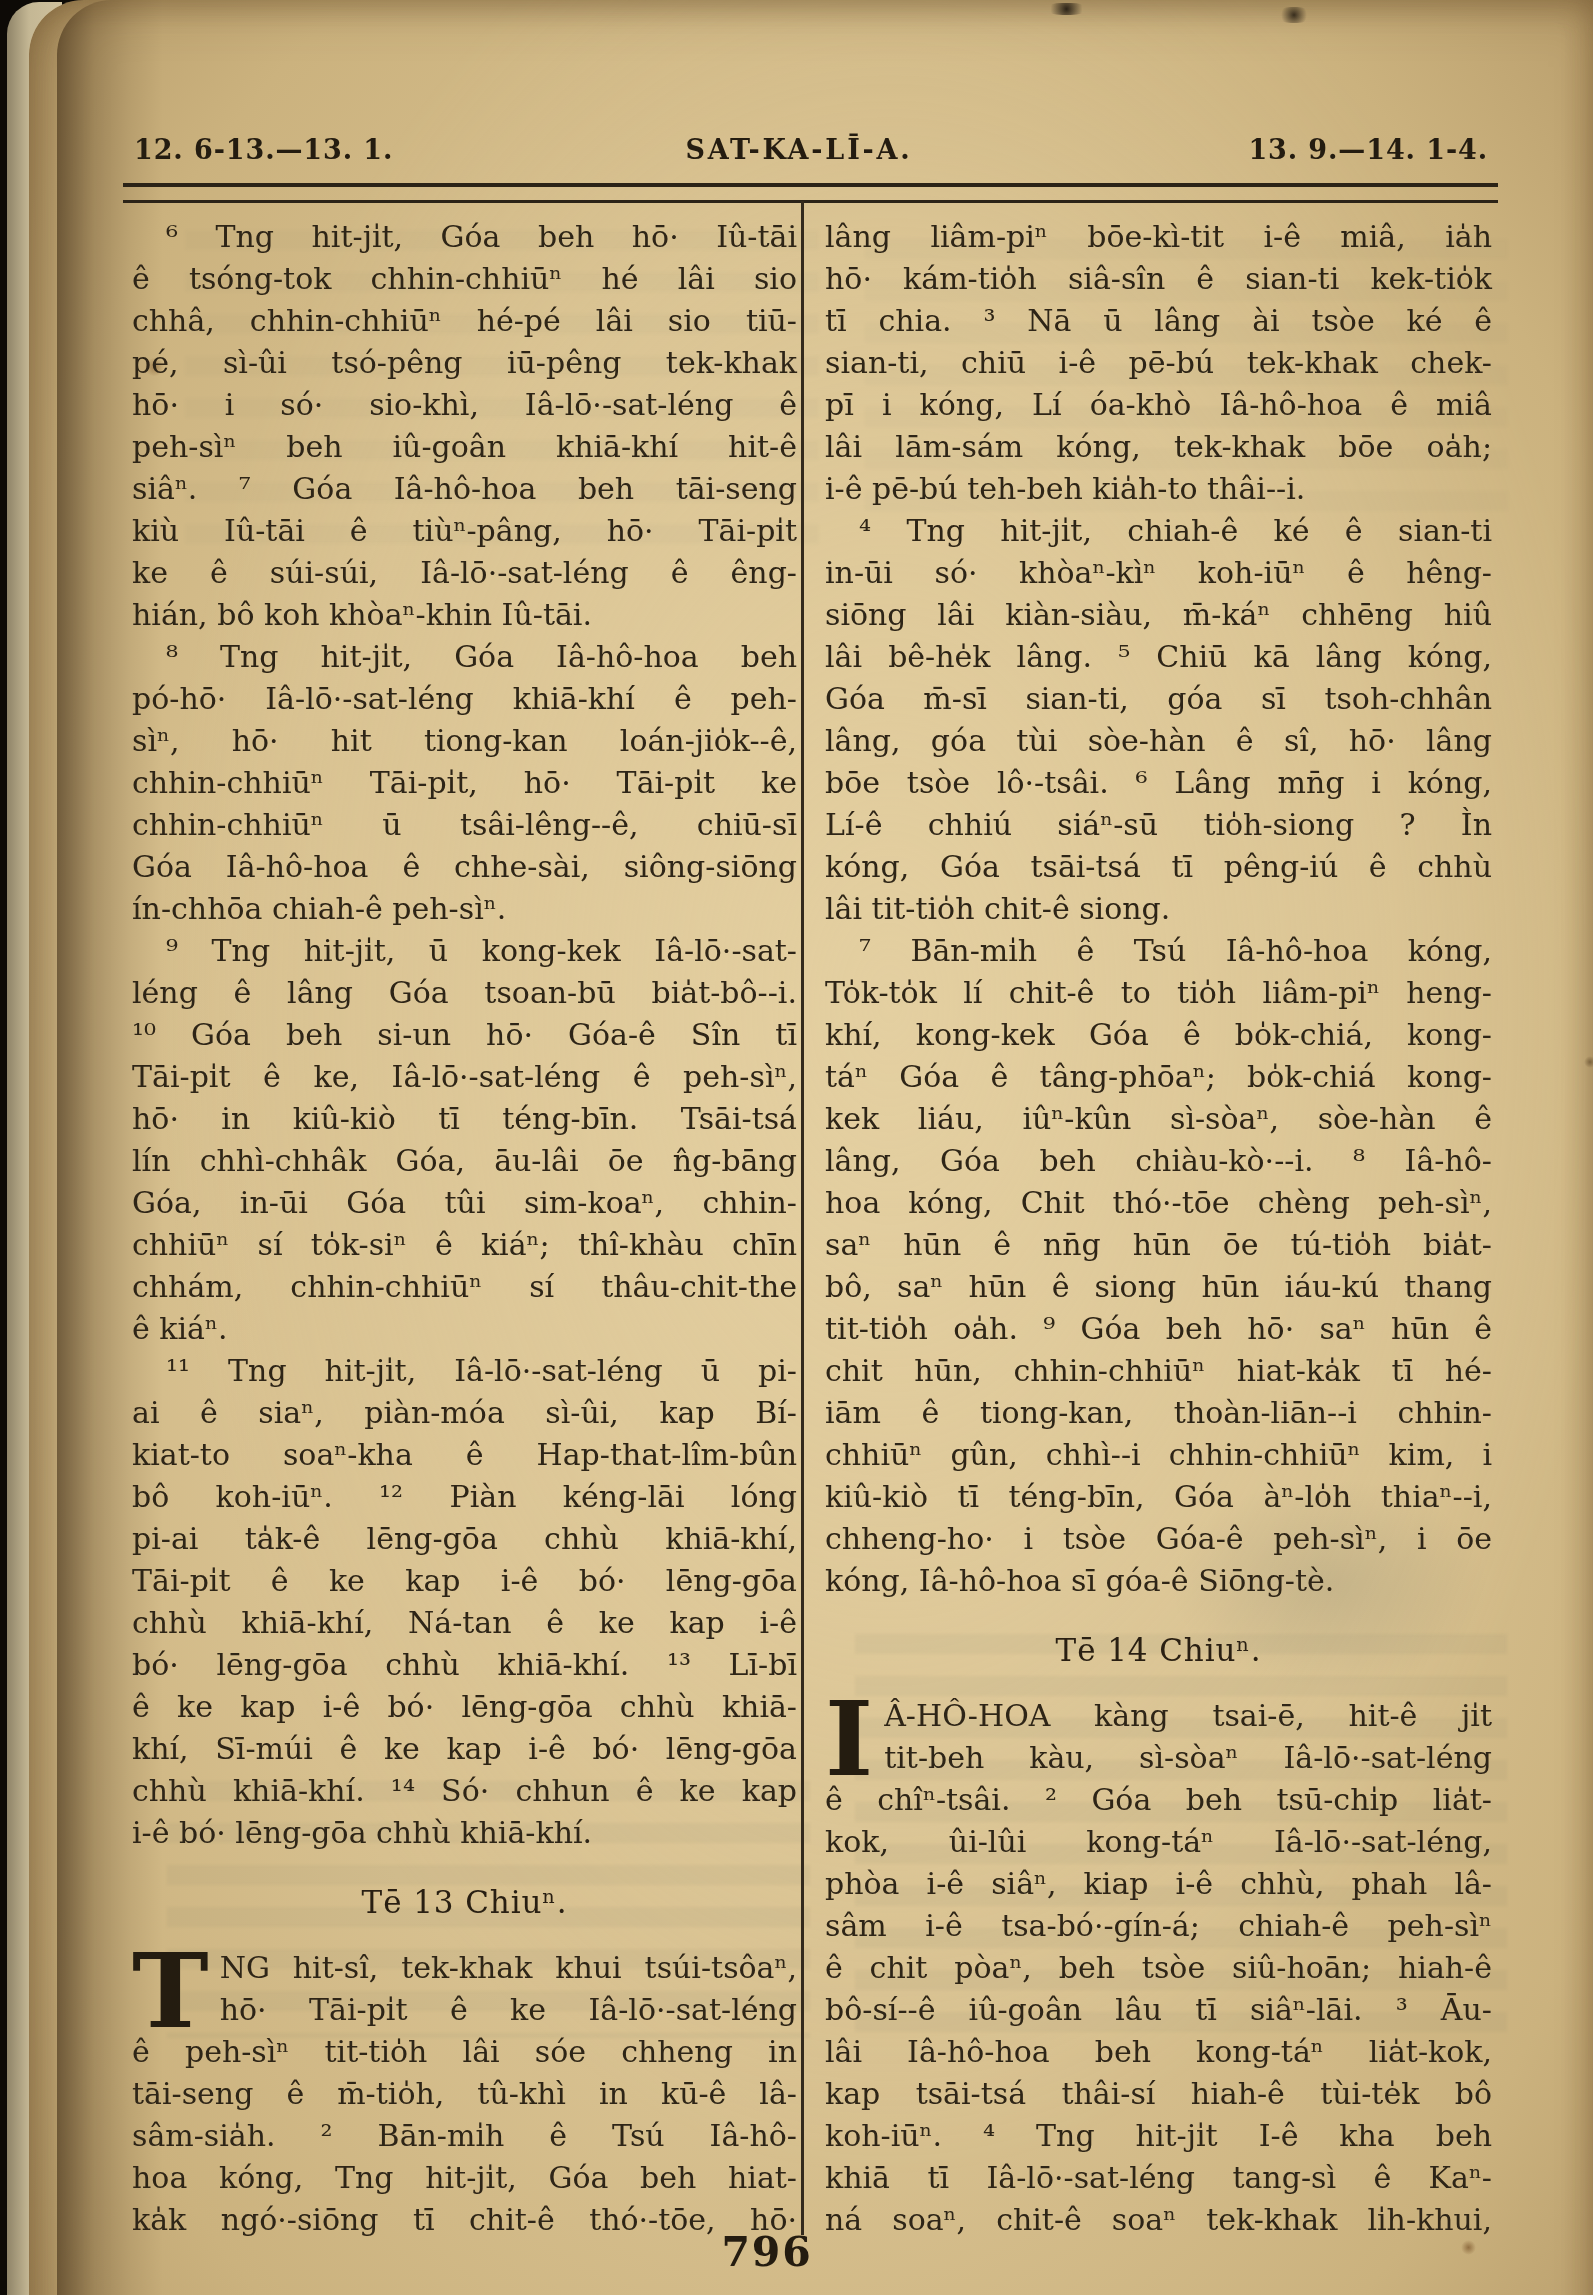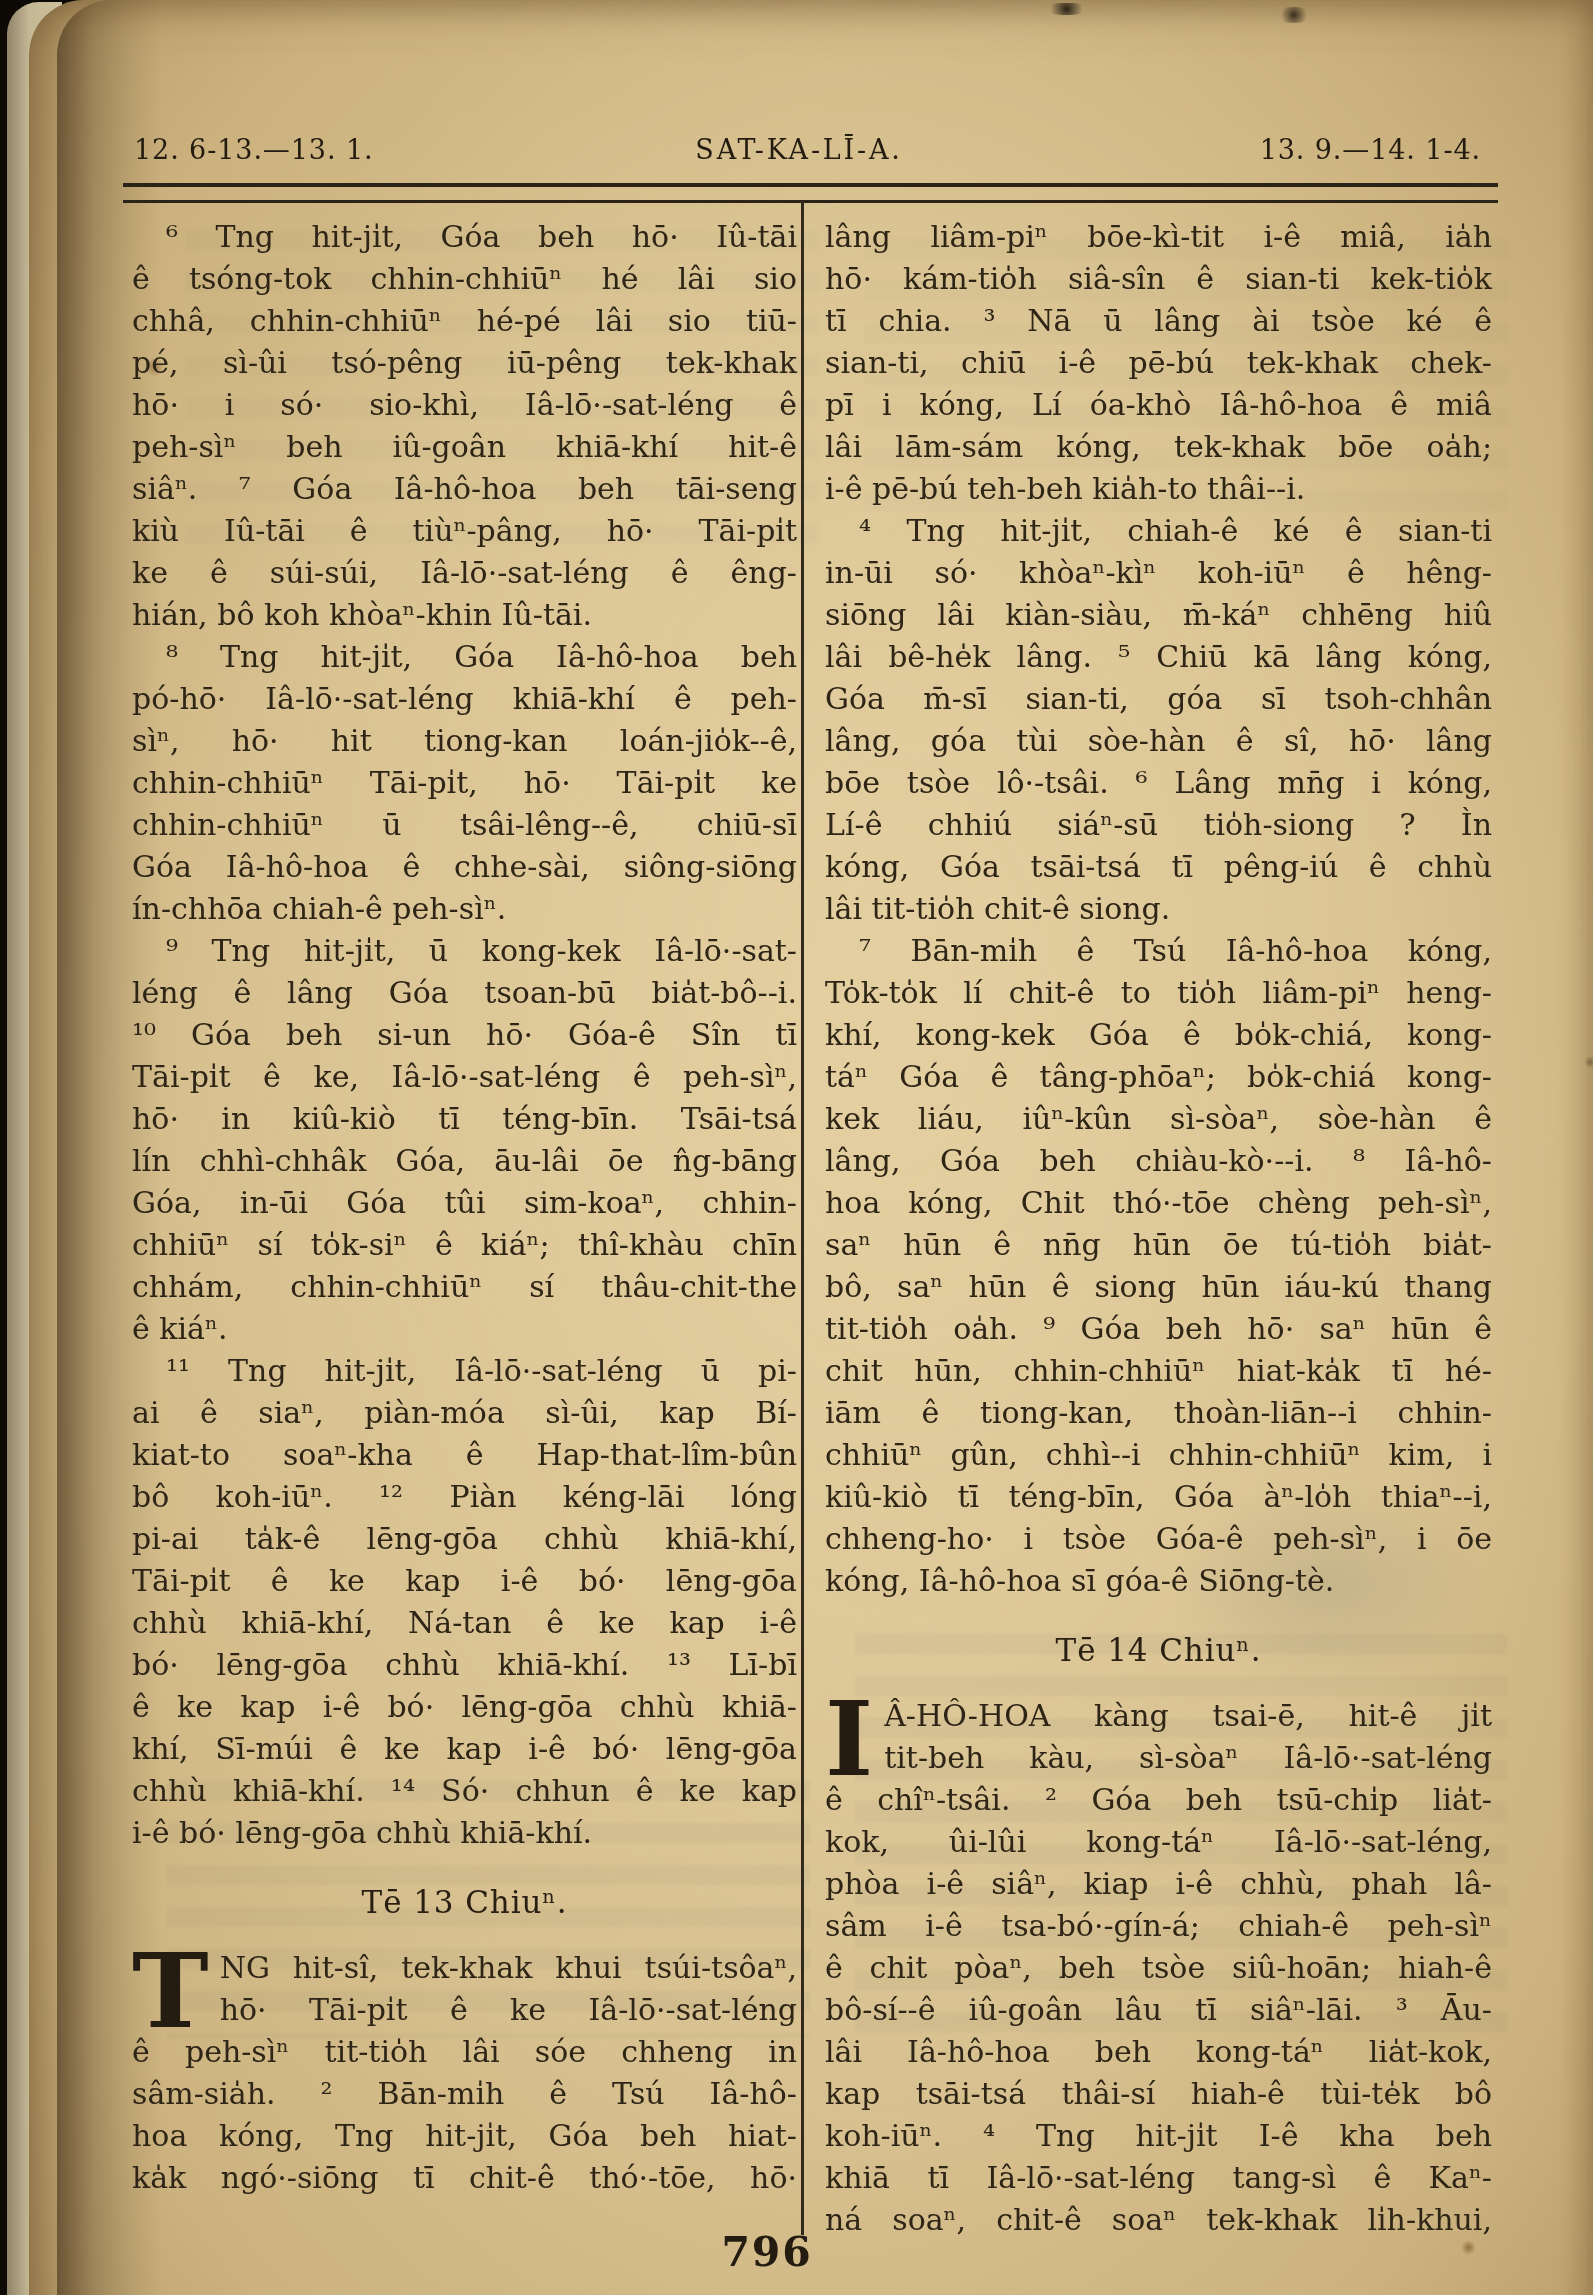--- a/index.html
+++ b/index.html
@@ -40,21 +40,21 @@
     background:radial-gradient(ellipse,rgba(105,110,96,.18),rgba(0,0,0,0) 70%);
   }
   
   .ghost{position:absolute;opacity:.5;filter:blur(1.4px);pointer-events:none;
     background:repeating-linear-gradient(180deg,rgba(96,104,88,.13) 0 20px,rgba(0,0,0,0) 20px 42px);}
   .g1{left:138px;top:1781px;width:643px;height:257px;}
   .g2{left:826px;top:1634px;width:652px;height:413px;}
   .g3{left:156px;top:230px;width:634px;height:321px;opacity:.28;}
   .g4{left:836px;top:239px;width:643px;height:275px;opacity:.25;}
 
-  .running-head{position:absolute;top:134px;left:0;right:11px;height:37px;color:#241c10;font-weight:400;}
+  .running-head{position:absolute;top:134px;left:0;right:4px;height:37px;color:#241c10;font-weight:700;}
   .rh-left{position:absolute;left:134px;font-size:27px;letter-spacing:0.9px;}
   .rh-center{position:absolute;left:542px;width:514px;text-align:center;font-size:27px;letter-spacing:2.8px;}
   .rh-right{position:absolute;right:102px;font-size:27px;letter-spacing:0.9px;}
   .double-rule{
     position:absolute;left:123px;top:183px;width:1375px;height:13px;
     border-top:4.1px solid #2b2317;border-bottom:3.7px solid #2b2317;
   }
   .col-divider{position:absolute;left:801px;top:201px;width:2.8px;height:2034px;background:#332a1d;}
 
   .column{position:absolute;top:216px;color:#2e2517;font-size:30px;line-height:42px;}
@@ -144,20 +144,21 @@
     <div class="tline">khí, Sī-múi ê ke kap i-ê bó· lēng-gōa</div>
     <div class="tline">chhù khiā-khí. ¹⁴ Só· chhun ê ke kap</div>
     <div class="tline lend">i-ê bó· lēng-gōa chhù khiā-khí.</div>
     <div class="chapter-heading">Tē 13 Chiuⁿ.</div>
     <div class="dropcap-para">
       <span class="dropcap">T</span>
       <div class="tline">NG hit-sî, tek-khak khui tsúi-tsôaⁿ,</div>
       <div class="tline">hō· Tāi-pi̍t ê ke Iâ-lō·-sat-léng</div>
     </div>
     <div class="tline">ê peh-sìⁿ tit-tio̍h lâi sóe chheng in</div>
+    <div class="tline">tāi-seng ê m̄-tio̍h, tû-khì in kū-ê lâ-</div>
     <div class="tline">sâm-sia̍h. ² Bān-mi̍h ê Tsú Iâ-hô-</div>
     <div class="tline">hoa kóng, Tng hit-ji̍t, Góa beh hiat-</div>
     <div class="tline">ka̍k ngó·-siōng tī chit-ê thó·-tōe, hō·</div>
   </div>
 <div class="column col-right" id="col-right">
     <div class="tline">lâng liâm-piⁿ bōe-kì-tit i-ê miâ, ia̍h</div>
     <div class="tline">hō· kám-tio̍h siâ-sîn ê sian-ti kek-tio̍k</div>
     <div class="tline">tī chia. ³ Nā ū lâng ài tsòe ké ê</div>
     <div class="tline">sian-ti, chiū i-ê pē-bú tek-khak chek-</div>
     <div class="tline">pī i kóng, Lí óa-khò Iâ-hô-hoa ê miâ</div>

